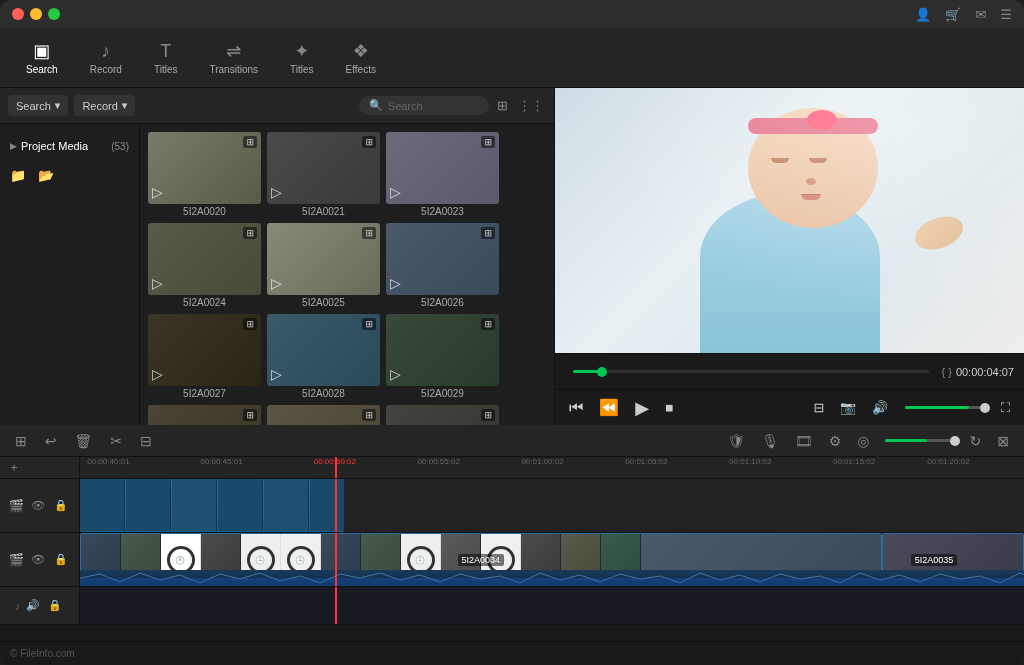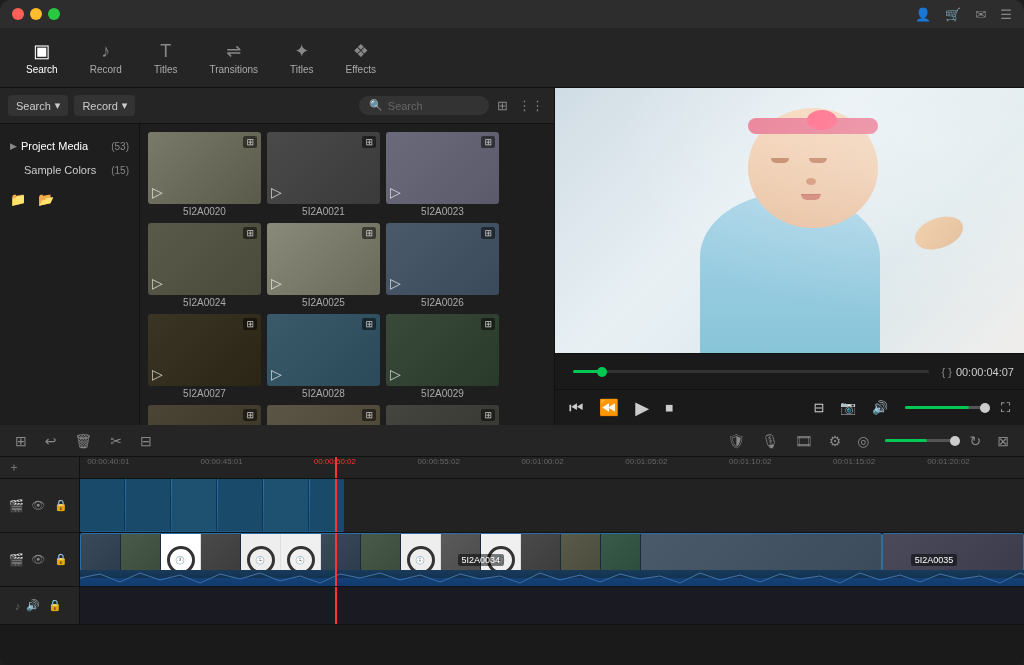--- a/index.html
+++ b/index.html
@@ -537,24 +537,20 @@
     </div>
 
     <div id="panel-body">
 
       <div id="sidebar">
         <div style="height:4px;"></div>
         <div class="sidebar-section active">
           <span style="color:#888;font-size:9px;">▶</span>
           <span style="flex:1;padding-left:4px;">Project Media</span>
           <span class="sidebar-count">(53)</span>
-        </div>
-        <div class="sidebar-section">
-          <span style="flex:1;padding-left:14px;">Sample Colors</span>
-          <span class="sidebar-count">(15)</span>
         </div>
         <div style="margin-top:auto; padding: 8px 8px 4px; display:flex; gap:8px;">
           <button class="icon-btn">📁</button>
           <button class="icon-btn">📂</button>
         </div>
       </div>
 
       <div id="media-grid">
 
         <div class="media-thumb">
@@ -840,13 +836,16 @@
           <button class="icon-btn" style="font-size:11px;">🔒</button>
         </div>
         <div class="track-content" style="flex:1;background:#1a1a22;overflow:hidden;position:relative;">
           <div style="position:absolute;left:27%;top:0;width:2px;height:100%;background:#ff3333;z-index:10;"></div>
         </div>
       </div>
 
     </div>
   </div>
 
+  <div id="footer">
+    <span id="footer-text">© FileInfo.com</span>
+  </div>
 </div>
 
 </body></html>

